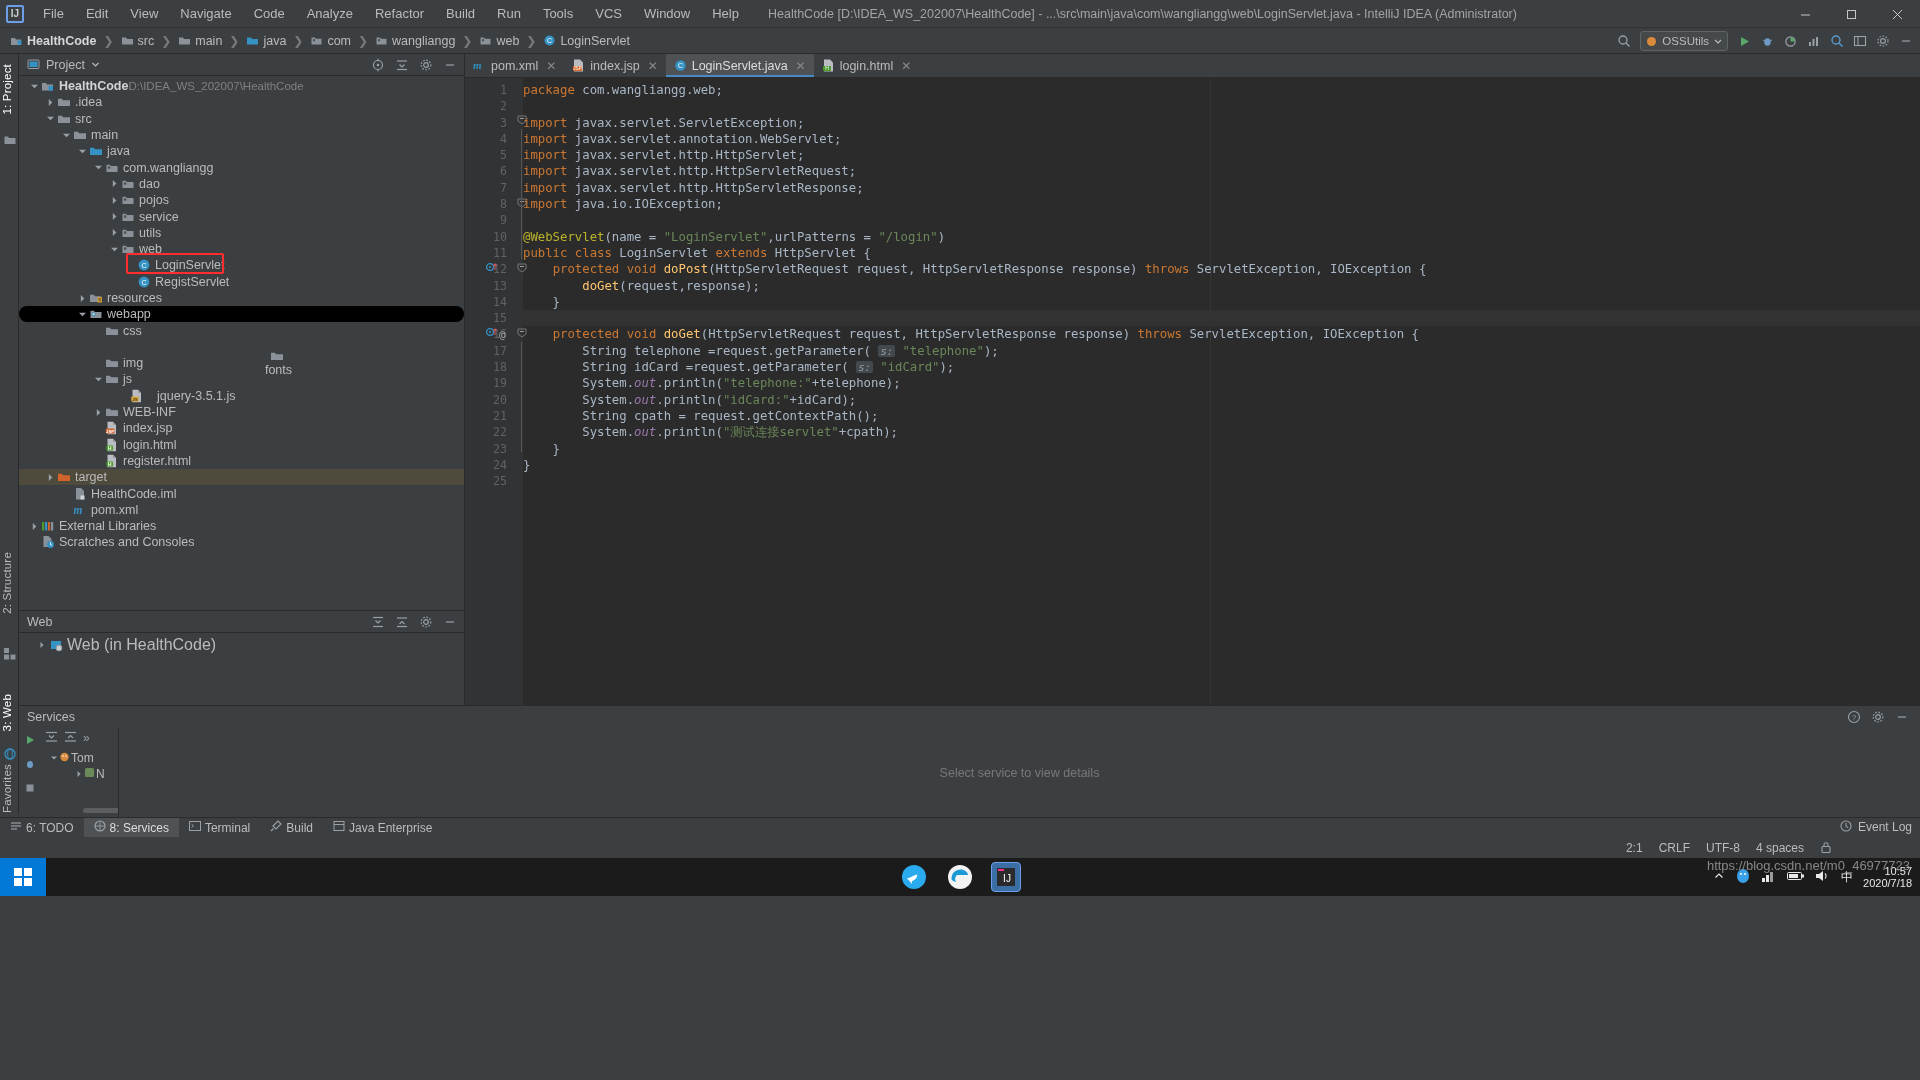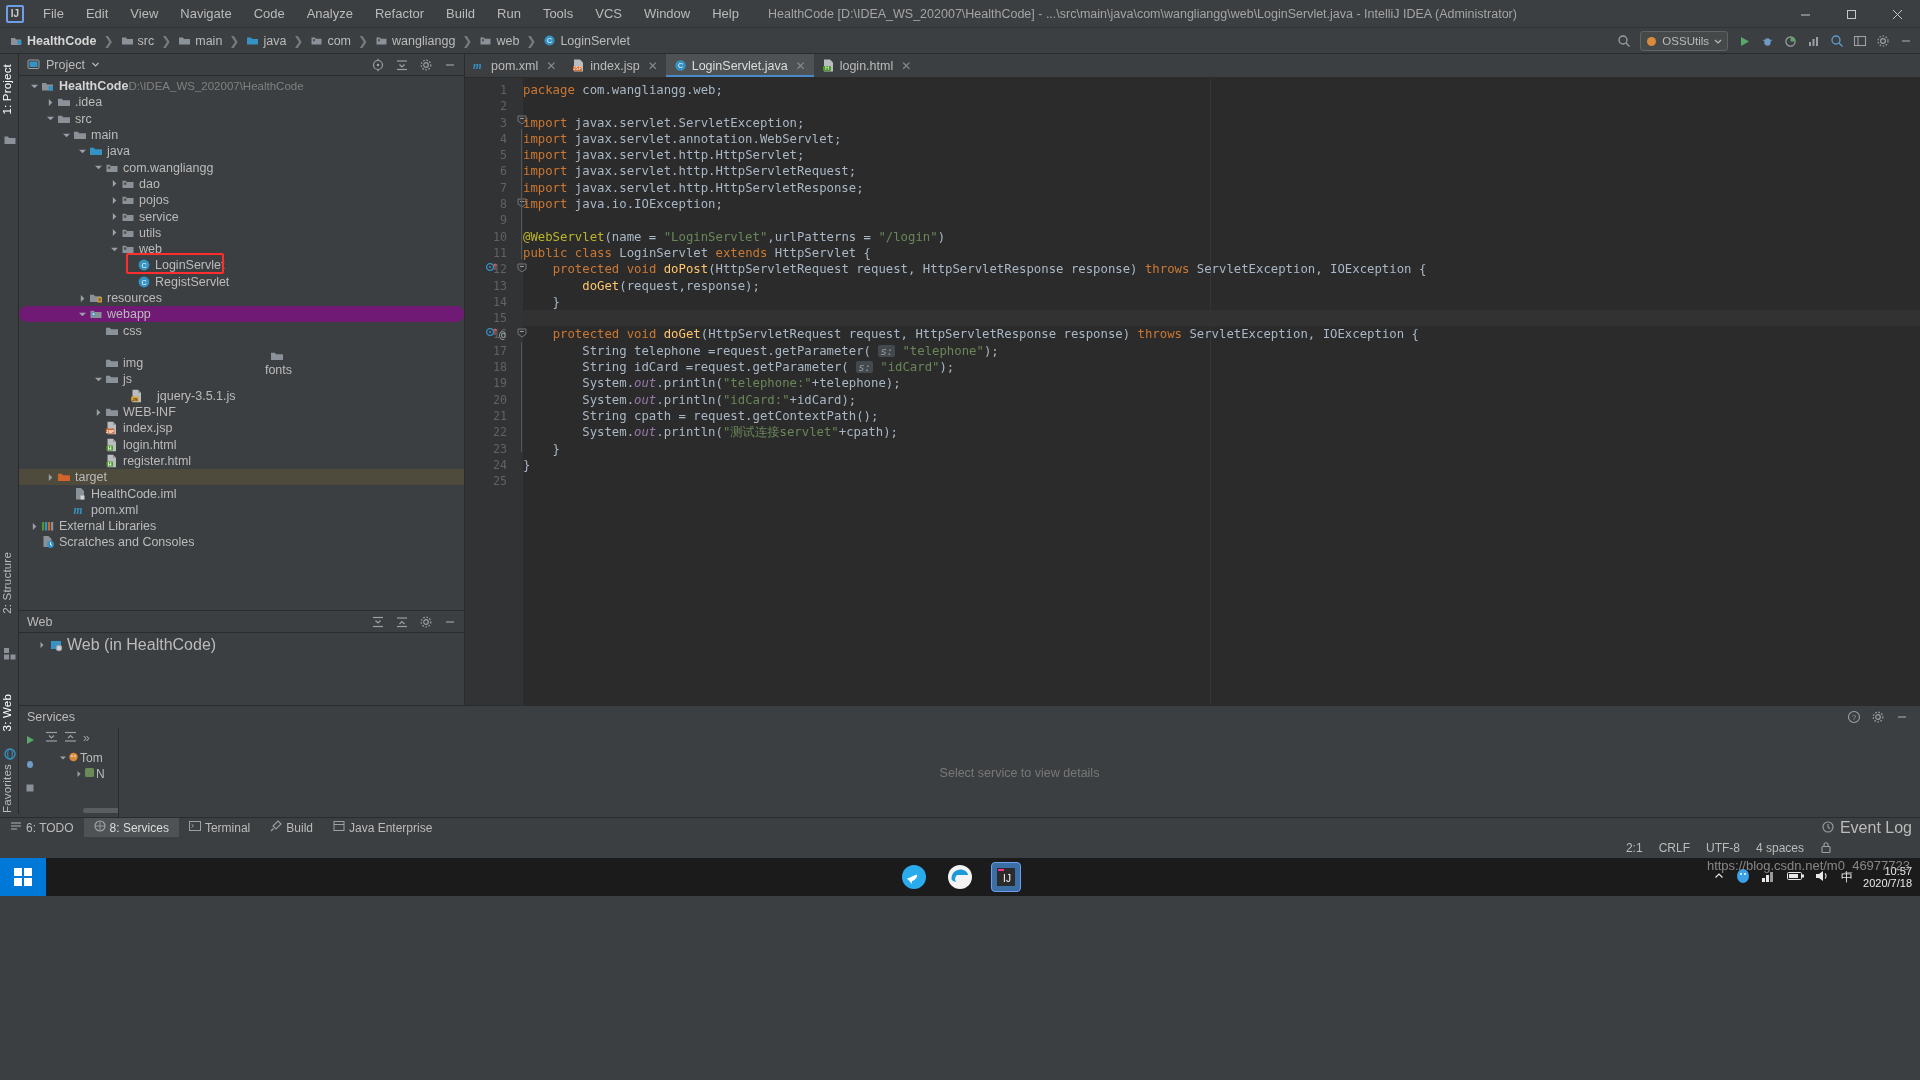--- a/index.html
+++ b/index.html
@@ -101,21 +101,21 @@
     height:16.3px; display:flex; align-items:center; white-space:nowrap;
     position:relative;
   }
   .row .arrow{
     width:10px;height:10px; display:inline-flex;align-items:center;justify-content:center;
     margin-right:2px; flex:0 0 auto;
   }
   .row .ic{ width:14px;height:14px; margin-right:4px; flex:0 0 auto; display:inline-flex;align-items:center;justify-content:center;}
   .row .lbl{ color:#bbbbbb; }
   .row .sub{ color:#808080; font-size:11.5px; }
-  .row.sel-blue{ background:#701a75;border-radius:8px; }
+  .row.sel-blue{ background:#000000;border-radius:8px; }
   .row.sel-olive{ background:#4e4a3c; }
   .row.bold .lbl{ font-weight:bold; color:#d4d4d4; }
 
   .hl-box{
     position:absolute; border:2.5px solid #ff2d2d; border-radius:2px;
     pointer-events:none;
   }
 
   
   .web-panel{
@@ -207,22 +207,22 @@
     position:absolute; left:0; top:817px; width:1920px; height:20px;
     background:#3c3f41; display:flex; align-items:center;
     border-top:1px solid #2b2b2b;
   }
   .btab{
     display:flex; align-items:center; gap:4px; padding:0 10px;
     color:#bbbbbb; font-size:12px; height:20px;
   }
   .btab.active{ background:#4e5254; color:#ddd; }
   .bottombar .right{
-    position:absolute; right:8px; display:flex; align-items:flex-end; gap:6px;
-    color:#bbbbbb; font-size:16px;
+    position:absolute; right:8px; display:flex; align-items:flex-start; gap:6px;
+    color:#bbbbbb; font-size:12px;
   }
 
   
   .statusbar{
     position:absolute; left:0; top:837px; width:1840px; height:21px;
     background:#3c3f41; display:flex; align-items:center;
     color:#bbbbbb; font-size:12px;
   }
   .statusbar .right{
     position:absolute; right:8px; display:flex; align-items:center; gap:16px;
@@ -1120,21 +1120,21 @@
         </span>
         <span>
           <svg width="13" height="13" viewBox="0 0 13 13">
               <line x1="1" y1="2.5" x2="12" y2="2.5" stroke="#9aa0a6" stroke-width="1.2"></line>
               <path d="M4 8L6.5 5.5 9 8" fill="none" stroke="#9aa0a6" stroke-width="1.2"></path>
               <line x1="1" y1="11" x2="12" y2="11" stroke="#9aa0a6" stroke-width="1.2"></line>
             </svg>
         </span>
         <span style="color:#9aa0a6;font-size:12px;">»</span>
       </div>
-      <div class="svc-row" style="position:absolute;top:22px;left:18px;justify-content:flex-end;">
+      <div class="svc-row" style="position:absolute;top:22px;left:9px;justify-content:flex-end;">
         <span class="arrow">
           <svg width="8" height="8" viewBox="0 0 8 8">
               <path d="M1 2.5l3 3 3-3z" fill="#9aa0a6"></path>
             </svg>
         </span>
         <span class="ic">
           <svg width="13" height="13" viewBox="0 0 13 13">
               <circle cx="6.5" cy="7" r="4.2" fill="#d98a3a"></circle>
               <circle cx="5" cy="6" r="0.8" fill="#fff"></circle>
               <circle cx="8" cy="6" r="0.8" fill="#fff"></circle>

